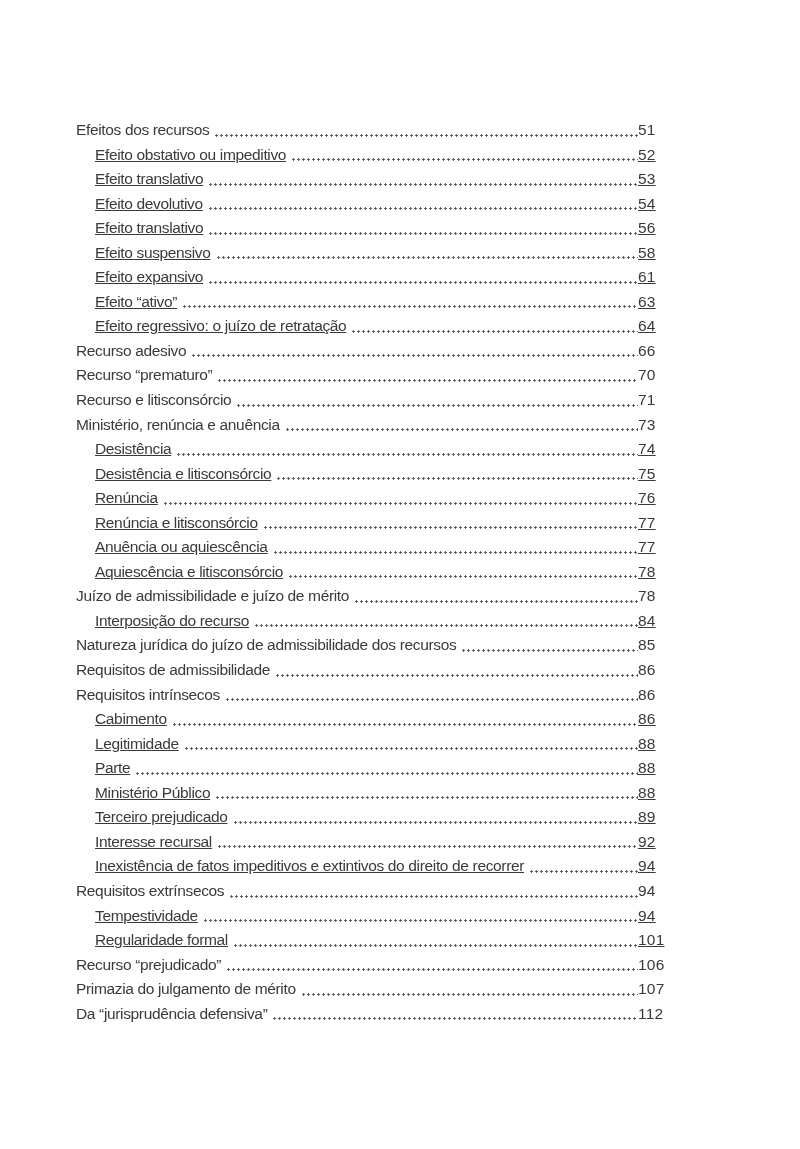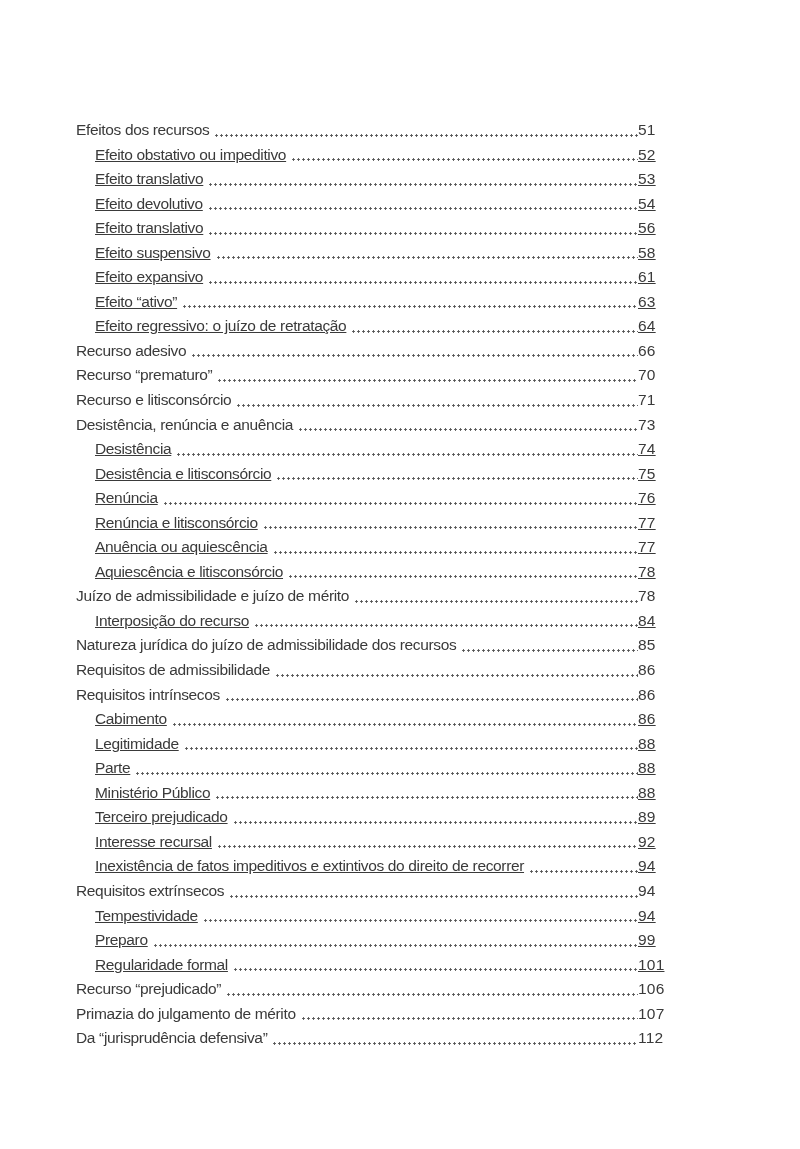--- a/index.html
+++ b/index.html
@@ -128,21 +128,21 @@
     <span class="toc-page">70</span>
   </div>
 
   <div class="toc-row level-0">
     <span class="toc-title">Recurso e litisconsórcio</span>
     <span class="toc-dots"></span>
     <span class="toc-page">71</span>
   </div>
 
   <div class="toc-row level-0">
-    <span class="toc-title">Desistência, renúncia e anuência</span>
+    <span class="toc-title">Ministério, renúncia e anuência</span>
     <span class="toc-dots"></span>
     <span class="toc-page">73</span>
   </div>
 
   <div class="toc-row level-1">
     <span class="toc-title">Desistência</span>
     <span class="toc-dots"></span>
     <span class="toc-page">74</span>
   </div>
 
@@ -253,25 +253,20 @@
     <span class="toc-dots"></span>
     <span class="toc-page">94</span>
   </div>
 
   <div class="toc-row level-1">
     <span class="toc-title">Tempestividade</span>
     <span class="toc-dots"></span>
     <span class="toc-page">94</span>
   </div>
 
-  <div class="toc-row level-1">
-    <span class="toc-title">Preparo</span>
-    <span class="toc-dots"></span>
-    <span class="toc-page">99</span>
-  </div>
 
   <div class="toc-row level-1">
     <span class="toc-title">Regularidade formal</span>
     <span class="toc-dots"></span>
     <span class="toc-page">101</span>
   </div>
 
   <div class="toc-row level-0">
     <span class="toc-title">Recurso “prejudicado”</span>
     <span class="toc-dots"></span>

